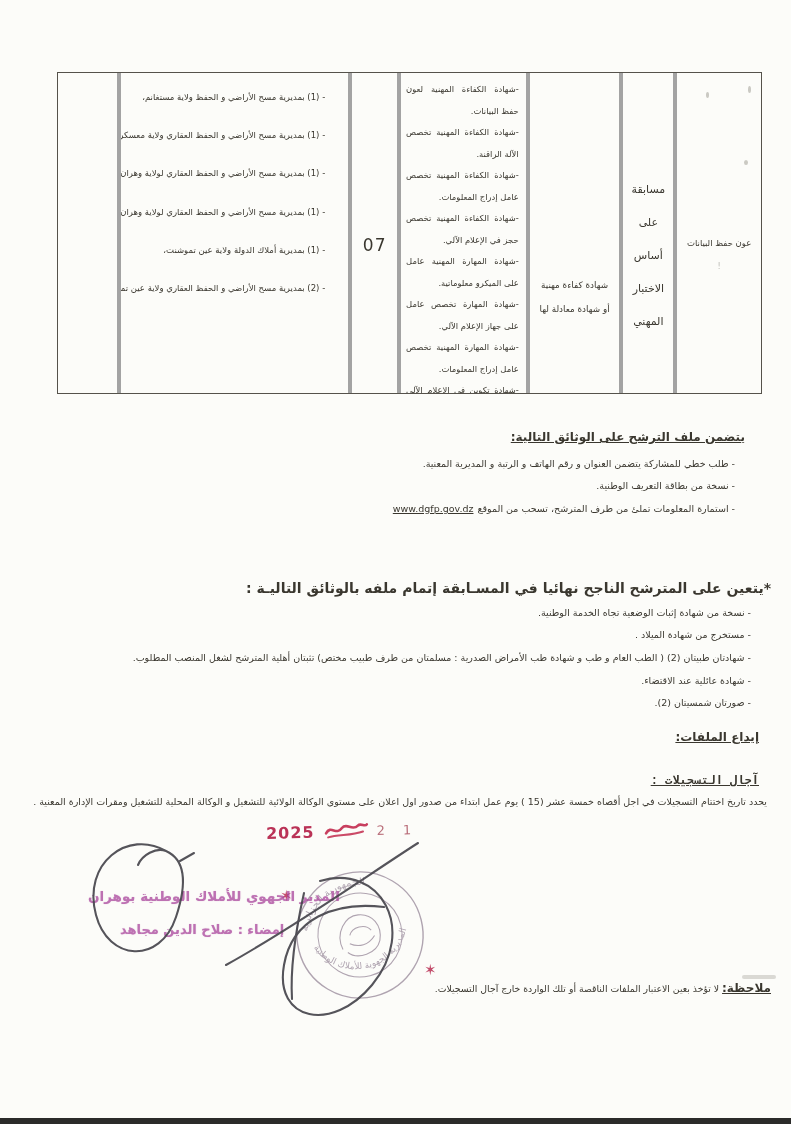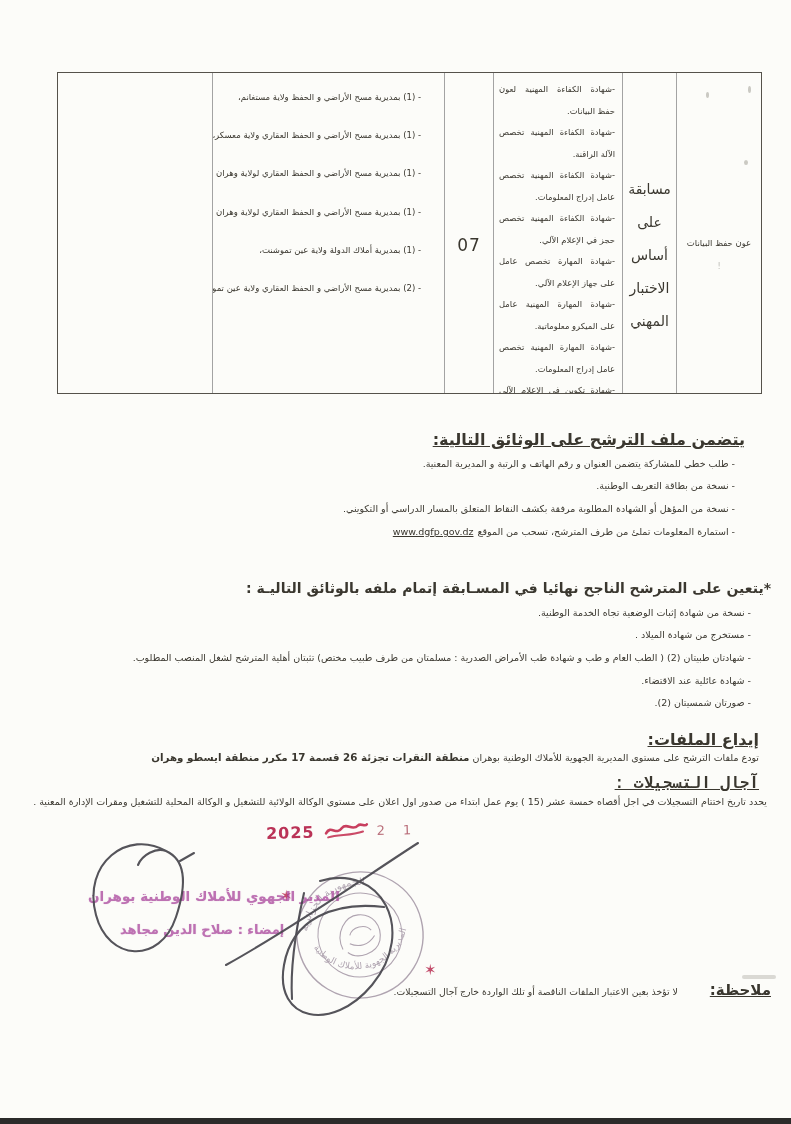--- a/index.html
+++ b/index.html
@@ -9,34 +9,34 @@
     font-family:"DejaVu Sans",sans-serif;color:#3a372f;
   }
   .ar{direction:rtl;unicode-bidi:embed;}
   
   .vtable{
     position:absolute;left:57px;top:72px;width:705px;height:322px;
     display:flex;direction:rtl;border:1px solid #55524b;box-sizing:border-box;
     background:transparent;
   }
   .tcell{box-sizing:border-box;height:100%;overflow:hidden;}
-  .tcell + .tcell{border-left:none;border-right:1px solid #a3a3a3;}
+  .tcell + .tcell{border-left:none;border-right:4px solid #a3a3a3;}
   .c-job{width:84px;text-align:center;font-size:8.5px;padding-top:165px;}
-  .c-comp{width:54px;text-align:center;font-size:14px;padding-top:100px;line-height:33px;}
+  .c-comp{width:54px;text-align:center;font-size:11px;padding-top:100px;line-height:33px;}
   .c-qual{width:94px;text-align:center;font-size:8.8px;padding-top:200px;line-height:24px;}
   .c-cert{width:129px;font-size:8.4px;line-height:21.5px;padding:6px 7px 0 5px;text-align:justify;}
   .c-num{width:49px;text-align:center;font-size:17px;padding-top:162px;letter-spacing:1px;}
   .c-muni{width:232px;font-size:8.5px;padding:5px 23px 0 4px;}
   .c-empty{width:63px;}
   .muni-item{height:38.2px;display:flex;align-items:center;white-space:nowrap;}
   .cert-item{margin:0;}
   .job-mark{display:block;margin-top:14px;font-size:8px;opacity:.35;}
   
   .docblock{position:absolute;direction:rtl;white-space:nowrap;}
-  .h-ul{font-weight:700;font-size:16px;text-decoration:underline;}
+  .h-ul{font-weight:700;font-size:12px;text-decoration:underline;}
   .h-b{font-weight:700;font-size:14px;}
   .blist{position:absolute;direction:rtl;}
   .blist .bitem{height:22.6px;display:flex;align-items:center;white-space:nowrap;font-size:9.5px;}
   .lnk{direction:ltr;unicode-bidi:embed;text-decoration:underline;margin-right:4px;text-align:center;}
   .lnk:empty{display:none;}
   .body-line{font-size:9.5px;}
   .body-bold{font-weight:700;font-size:10.3px;}
   
   .datestamp{
     position:absolute;left:266px;top:820px;display:flex;align-items:center;gap:8px;
@@ -66,28 +66,33 @@
       <span>عون حفظ البيانات</span>
       <span class="job-mark">!</span>
     </div>
     <div class="tcell c-comp">
 
     <div class="comp-line">مسابقة على</div>
         <div class="comp-line">أساس</div>
         <div class="comp-line">الاختبار</div>
         <div class="comp-line">المهني</div>
       </div>
+    <div class="tcell c-qual">
+
+    <div>شهادة كفاءة مهنية</div>
+        <div>أو شهادة معادلة لها</div>
+      </div>
     <div class="tcell c-cert">
 
     <p class="cert-item">-شهادة الكفاءة المهنية لعون حفظ البيانات.</p>
         <p class="cert-item">-شهادة الكفاءة المهنية تخصص الآلة الراقنة.</p>
         <p class="cert-item">-شهادة الكفاءة المهنية تخصص عامل إدراج المعلومات.</p>
         <p class="cert-item">-شهادة الكفاءة المهنية تخصص حجز في الإعلام الآلي.</p>
+        <p class="cert-item">-شهادة المهارة المهنية عامل على الميكرو معلوماتية.</p>
         <p class="cert-item">-شهادة المهارة تخصص عامل على جهاز الإعلام الآلي.</p>
-        <p class="cert-item">-شهادة المهارة المهنية عامل على الميكرو معلوماتية.</p>
         <p class="cert-item">-شهادة المهارة المهنية تخصص عامل إدراج المعلومات.</p>
         <p class="cert-item">-شهادة تكوين في الإعلام الآلي مدته ستة (06) أشهر على الأقل متحصل عليها على أساس شهادة السنة الأولى ثانوي كاملة من مؤسسات تكوينية عمومية أو خاصة.</p>
       </div>
     <div class="tcell c-num">
       <span>07</span>
     </div>
     <div class="tcell c-muni">
 
     <div class="muni-item">- (1) بمديرية مسح الأراضي و الحفظ ولاية مستغانم،</div>
         <div class="muni-item">- (1) بمديرية مسح الأراضي و الحفظ العقاري ولاية معسكر،</div>
@@ -105,46 +110,39 @@
       <div class="bitem">
         <span>- طلب خطي للمشاركة يتضمن العنوان و رقم الهاتف و الرتبة و المديرية المعنية.</span>
 
       </div>
 
       <div class="bitem">
         <span>- نسخة من بطاقة التعريف الوطنية.</span>
 
       </div>
 
-      <div class="bitem">
-        <span>- نسخة من المؤهل أو الشهادة المطلوبة مرفقة بكشف النقاط المتعلق بالمسار الدراسي أو التكويني.</span>
-
-      </div>
 
       <div class="bitem">
         <span>- استمارة المعلومات تملئ من طرف المترشح، تسحب من الموقع</span>
         <span class="lnk">www.dgfp.gov.dz</span>
       </div>
 
     </div>
 
   <div class="docblock h-b" style="top:580px;right:20px;">*يتعين على المترشح الناجح نهائيا في المسـابقة إتمام ملفه بالوثائق التاليـة :</div>
   <div class="blist" style="top:601px;right:40px;">
 
   <div class="bitem">- نسخة من شهادة إثبات الوضعية تجاه الخدمة الوطنية.</div>
       <div class="bitem">- مستخرج من شهادة الميلاد .</div>
       <div class="bitem">- شهادتان طبيتان (2) ( الطب العام و طب و شهادة طب الأمراض الصدرية : مسلمتان من طرف طبيب مختص) تثبتان أهلية المترشح لشغل المنصب المطلوب.</div>
       <div class="bitem">- شهادة عائلية عند الاقتضاء.</div>
       <div class="bitem">- صورتان شمسيتان (2).</div>
     </div>
 
   <div class="docblock h-ul" style="top:730px;right:32px;">إيداع الملفات:</div>
-  <div class="docblock body-line" style="top:751px;right:32px;">
-    <span>تودع ملفات الترشح على مستوى المديرية الجهوية للأملاك الوطنية بوهران </span><span class="body-bold">منطقة النقرات تجزئة 26 قسمة 17 مكرر منطقة ايسطو وهران</span>
-  </div>
 
   <div class="docblock h-ul" style="top:773px;right:32px;font-family:Liberation Mono, monospace;">آجال التسجيلات :</div>
   <div class="docblock body-line" style="top:796px;right:24px;margin-left:40px;">يحدد تاريخ اختتام التسجيلات في اجل أقصاه خمسة عشر (15 ) يوم عمل ابتداء من صدور اول اعلان على مستوى الوكالة الولائية للتشغيل و الوكالة المحلية للتشغيل ومقرات الإدارة المعنية .</div>
 
   <div class="datestamp">
     <span class="ds-year">2025</span>
     <svg width="46" height="22" viewBox="0 0 46 22" style="position:static">
       <path d="M3 13 C 8 4 13 16 19 8 C 24 2 29 12 35 6 C 38 3 42 8 44 5" fill="none" stroke="#c22a4e" stroke-width="2.6" stroke-linecap="round" opacity="0.9"></path>
       <path d="M5 17 C 15 14 28 16 40 12" fill="none" stroke="#c22a4e" stroke-width="2" stroke-linecap="round" opacity="0.85"></path>
     </svg>
@@ -177,21 +175,21 @@
     <g fill="none" stroke="#47464d" stroke-width="2.1" stroke-linecap="round" opacity="0.92">
       <path d="M 98 18 C 60 -4 14 30 28 82 C 40 128 92 132 108 84 C 120 48 116 26 98 18 C 88 14 74 22 70 32"></path>
       <path d="M 112 28 l 14 -8"></path>
       <path d="M 350 10 C 300 42 230 92 158 132"></path>
       <path d="M 252 48 C 312 30 350 96 304 152 C 264 200 206 188 216 132 C 224 86 266 68 316 74"></path>
       <path d="M 236 60 C 228 96 222 134 224 166"></path>
     </g>
   </svg>
 
   <div class="note-line" style="top:981px;right:20px;">
-    <span class="h-ul" style="font-size:15px;margin-left:29px;">ملاحظة:</span>
+    <span class="h-ul" style="font-size:12px;">ملاحظة:</span>
     <span> لا تؤخذ بعين الاعتبار الملفات الناقصة أو تلك الواردة خارج آجال التسجيلات.</span>
   </div>
 
   <div class="artifact" style="left:706px;top:92px;width:3px;height:6px;"></div>
   <div class="artifact" style="left:748px;top:86px;width:3px;height:7px;"></div>
   <div class="artifact" style="left:744px;top:160px;width:4px;height:5px;"></div>
   <div class="artifact" style="left:742px;top:975px;width:34px;height:4px;border-radius:2px;opacity:.35;"></div>
   <div class="bottom-bar"></div>
 </div>
 

